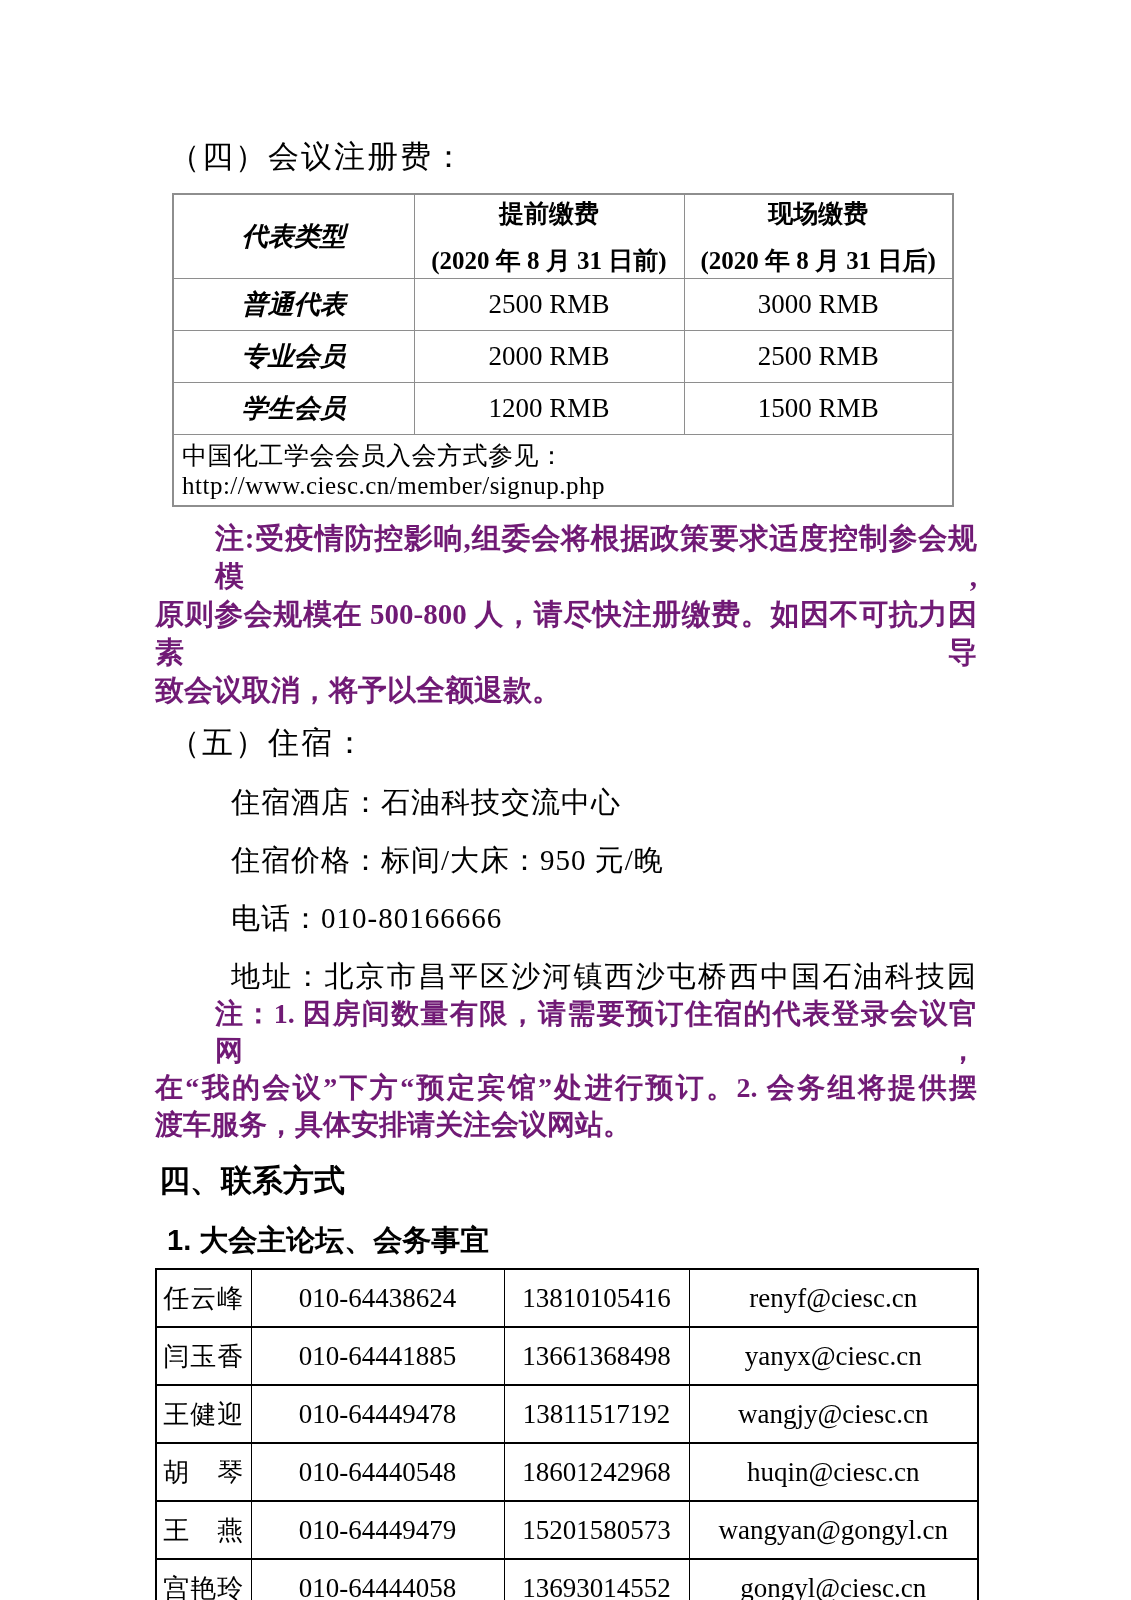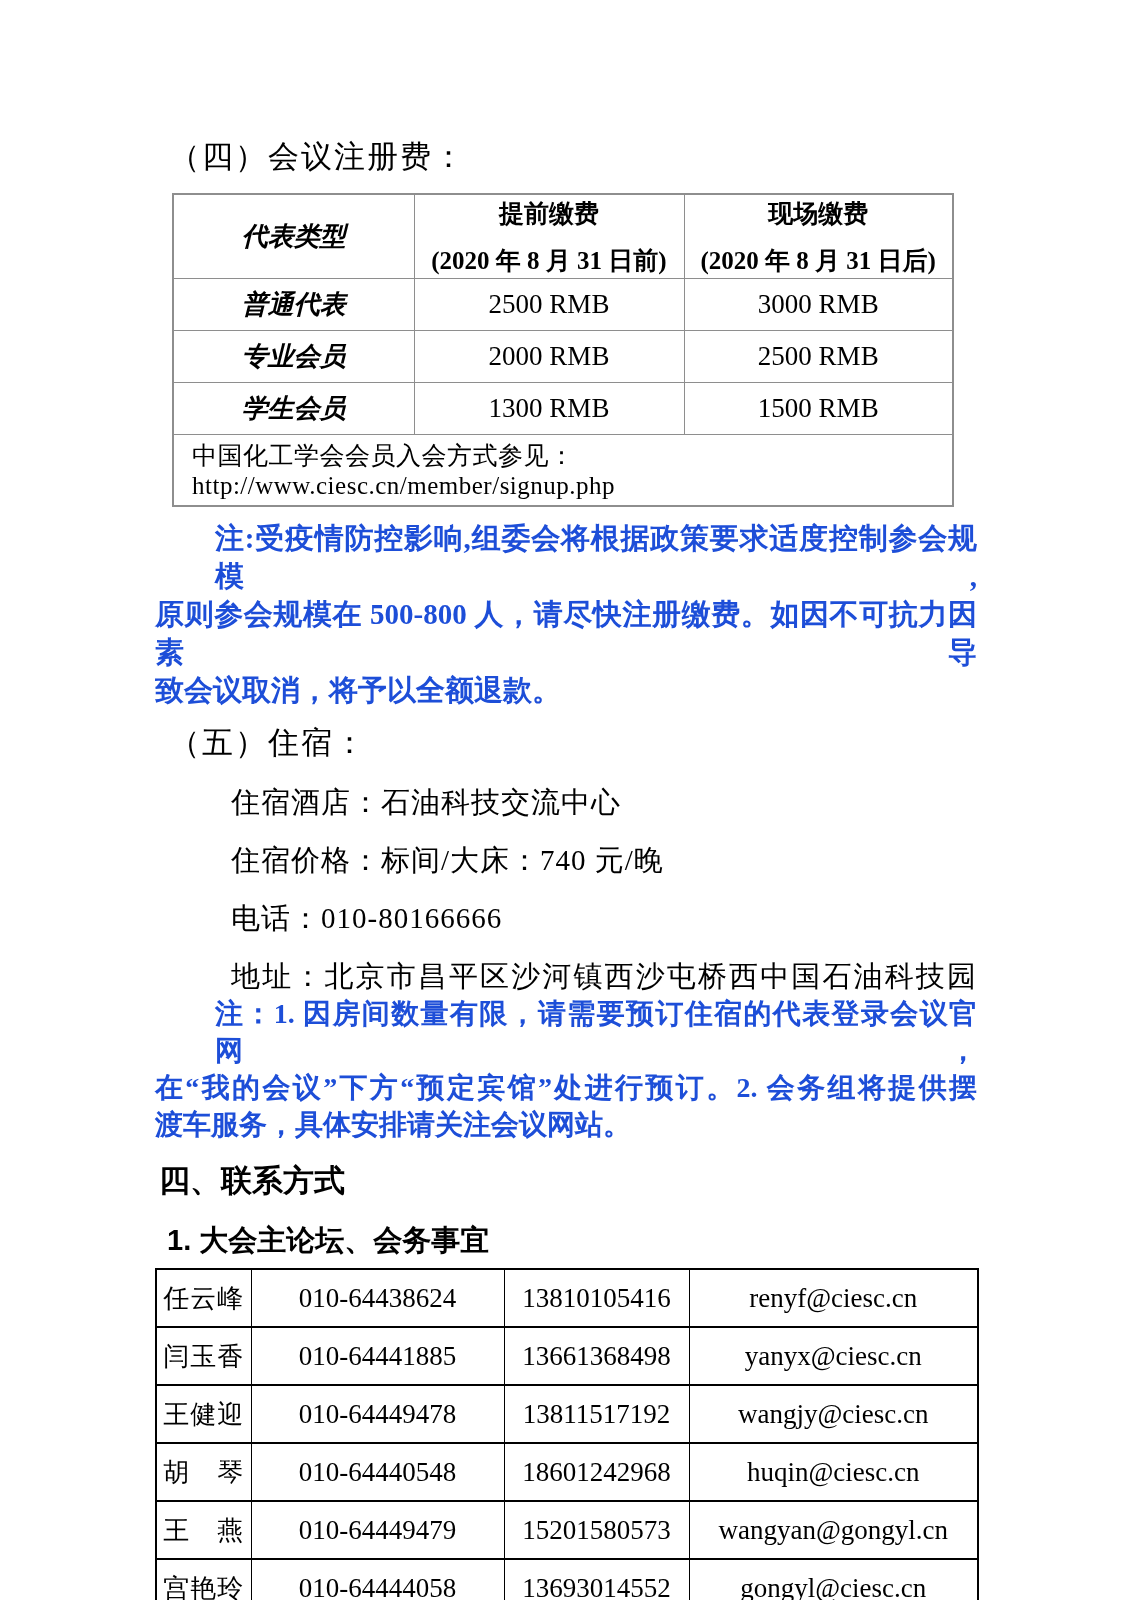--- a/index.html
+++ b/index.html
@@ -76,27 +76,27 @@
   .fee-col-h2 {
     font-family: "Liberation Serif", "DejaVu Serif", serif;
     font-weight: 700;
     font-size: 25px;
     margin-top: 14px;
   }
   .fee-val { font-size: 27px; }
   td.fee-foot-cell {
     text-align: left !important;
     font-size: 25px;
-    padding-left: 18px;
+    padding-left: 8px;
     letter-spacing: 0.5px;
   }
 
   
   .red-note {
-    color: #1d4ed8;
+    color: #701a75;
     font-weight: 700;
   }
   .note1 { margin-top: 12px; font-size: 29px; line-height: 38px; }
   .note2 { font-size: 28px; line-height: 37px; }
   .line-indent60 { padding-left: 60px; }
   .just { text-align: justify; text-align-last: justify; }
 
   
   .h-hotel { margin-top: 14px; }
   .hotel-block { margin-top: 8px; font-size: 29px; line-height: 38px; letter-spacing: 1px; }
@@ -158,40 +158,40 @@
           <td class="fee-val">2500 RMB</td>
           <td class="fee-val">3000 RMB</td>
         </tr>
         <tr class="fee-row">
           <td class="fee-type">专业会员</td>
           <td class="fee-val">2000 RMB</td>
           <td class="fee-val">2500 RMB</td>
         </tr>
         <tr class="fee-row">
           <td class="fee-type">学生会员</td>
-          <td class="fee-val">1300 RMB</td>
+          <td class="fee-val">1200 RMB</td>
           <td class="fee-val">1500 RMB</td>
         </tr>
         <tr class="fee-footer">
           <td class="fee-foot-cell" colspan="3">中国化工学会会员入会方式参见：http://www.ciesc.cn/member/signup.php</td>
         </tr>
       </tbody>
     </table>
 
     <div class="red-note note1">
       <div class="line-indent60 just">注:受疫情防控影响,组委会将根据政策要求适度控制参会规模,</div>
       <div class="just">原则参会规模在 500-800 人，请尽快注册缴费。如因不可抗力因素导</div>
       <div>致会议取消，将予以全额退款。</div>
     </div>
 
     <div class="kai-heading h-hotel">（五）住宿：</div>
 
     <div class="hotel-block">
       <div class="line-indent76">住宿酒店：石油科技交流中心</div>
-      <div class="line-indent76">住宿价格：标间/大床：740 元/晚</div>
+      <div class="line-indent76">住宿价格：标间/大床：950 元/晚</div>
       <div class="line-indent76">电话：010-80166666</div>
       <div class="line-indent76 just">地址：北京市昌平区沙河镇西沙屯桥西中国石油科技园</div>
     </div>
 
     <div class="red-note note2">
       <div class="line-indent60 just">注：1. 因房间数量有限，请需要预订住宿的代表登录会议官网，</div>
       <div class="just">在“我的会议”下方“预定宾馆”处进行预订。2. 会务组将提供摆</div>
       <div>渡车服务，具体安排请关注会议网站。</div>
     </div>
 

